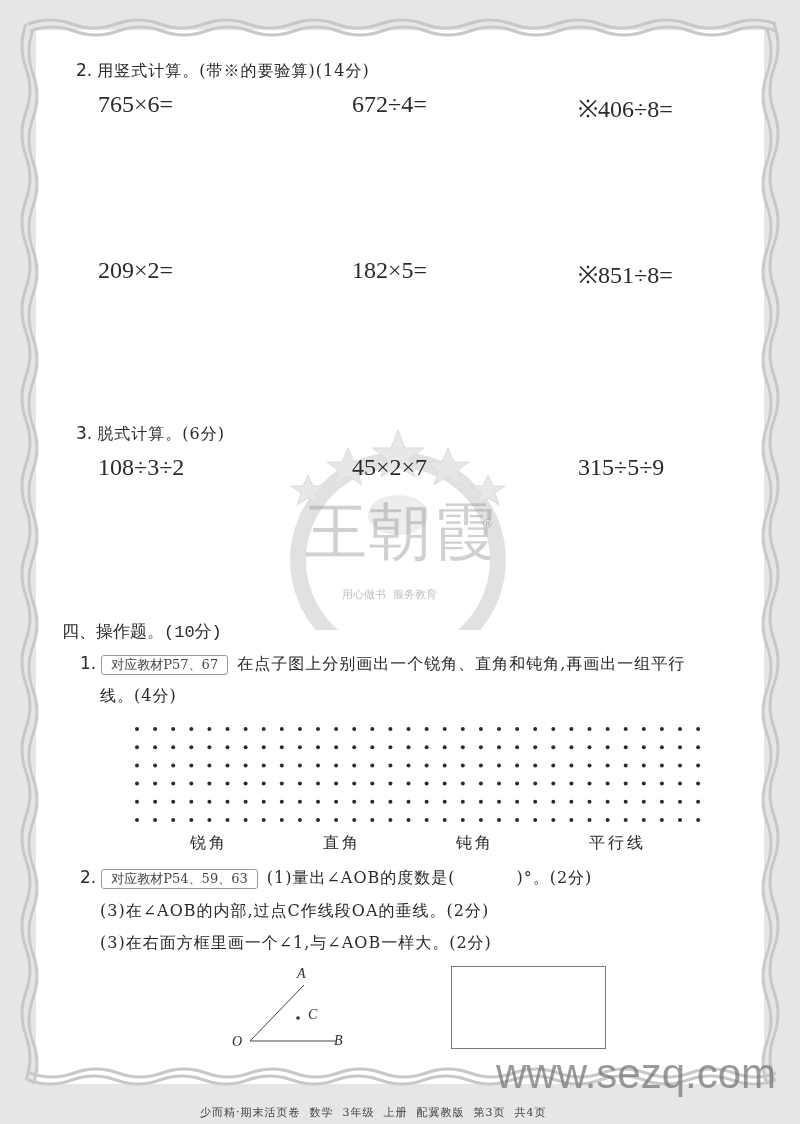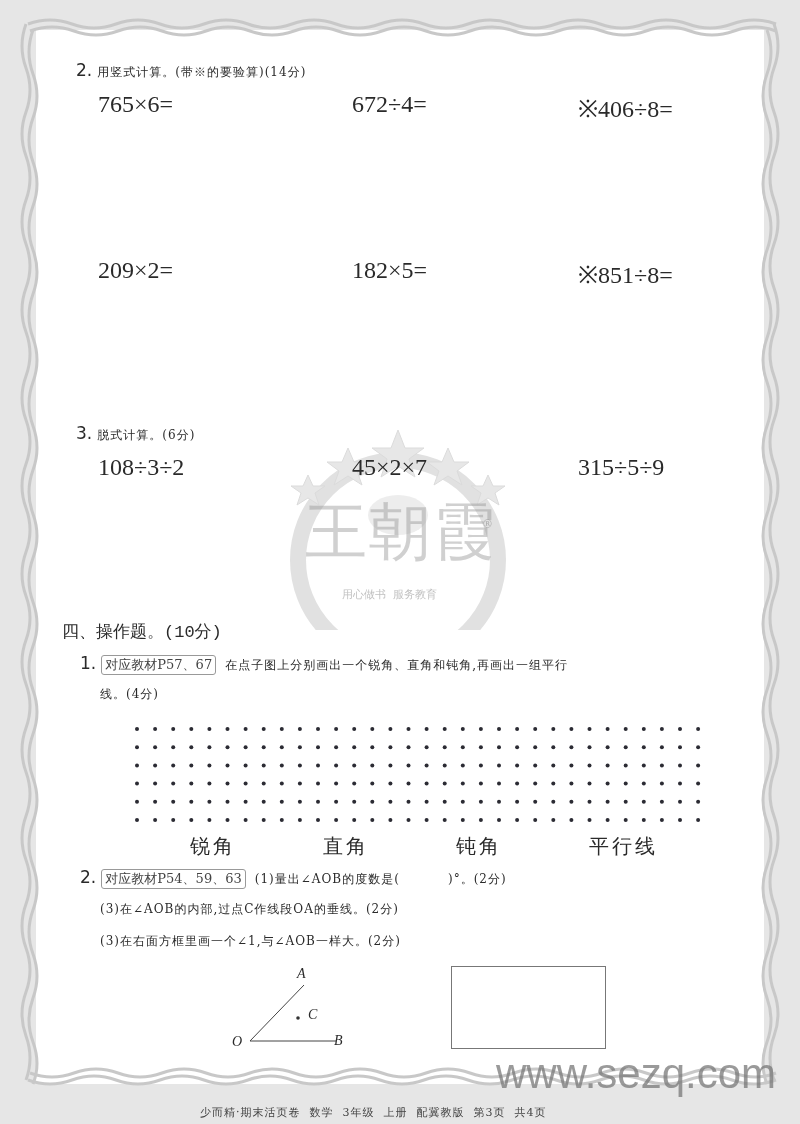--- a/index.html
+++ b/index.html
@@ -2,26 +2,26 @@
 <html><head>
 <meta charset="utf-8">
 <style>
   html, body { margin:0; padding:0; }
   body { width:800px; height:1124px; background:#e6e6e6; position:relative; overflow:hidden;
          font-family:"DejaVu Serif","Liberation Serif",serif; color:#2a2a2a; }
   .page { position:absolute; left:36px; top:30px; width:728px; height:1054px; background:#ffffff; }
   .frame { position:absolute; left:0; top:0; width:800px; height:1124px; pointer-events:none; }
   .abs { position:absolute; white-space:nowrap; }
   .qnum { font-family:"DejaVu Sans","Liberation Sans",sans-serif; font-size:17px; }
-  .q { font-size:12px; letter-spacing:1px; }
+  .q { font-size:16px; letter-spacing:1px; }
   .expr { font-family:"Liberation Serif","DejaVu Serif",serif; font-size:24px; }
   .sec { font-family:Liberation Mono, monospace; font-size:17px; }
-  .tag { display:inline-block; border:1px solid #999; border-radius:3px; padding:0 3px; font-size:13px; line-height:18px; color:#444; letter-spacing:0; margin-right:4px; }
+  .tag { display:inline-block; border:1px solid #999; border-radius:3px; padding:0 9px; font-size:13px; line-height:18px; color:#444; letter-spacing:0; margin-right:4px; }
   .dots { position:absolute; left:130px; top:722px; }
-  .label { font-size:20px; letter-spacing:3px; }
+  .label { font-size:16px; letter-spacing:3px; }
   .footer { font-size:11px; color:#444; letter-spacing:1px;margin-top:39px; }
   .wm-url { font-family:"Liberation Sans","DejaVu Sans",sans-serif; font-size:42px; color:rgba(120,120,120,0.75); }
   .logo { position:absolute; left:278px; top:430px; width:240px; height:200px; opacity:0.35; }
   .it { font-style:italic; font-family:"Liberation Serif","DejaVu Serif",serif; }
 </style>
 </head>
 <body>
 
 <div class="page"></div>
 

